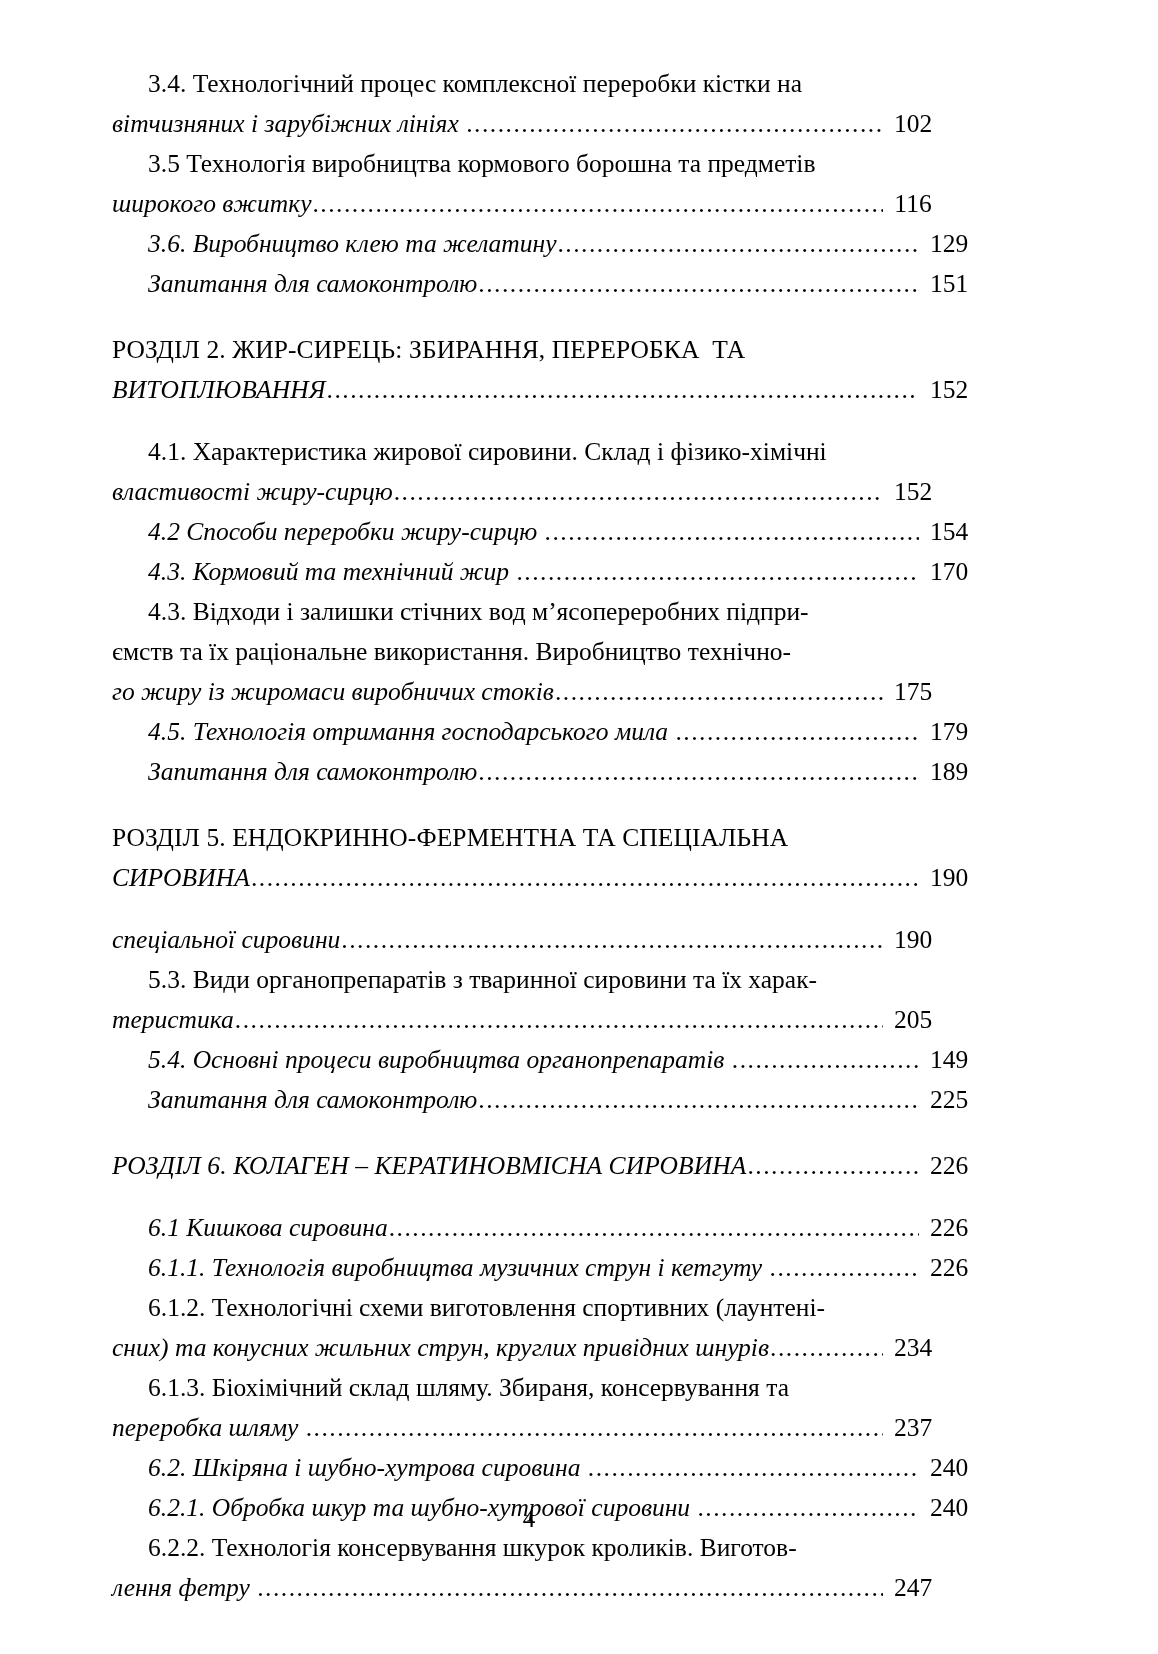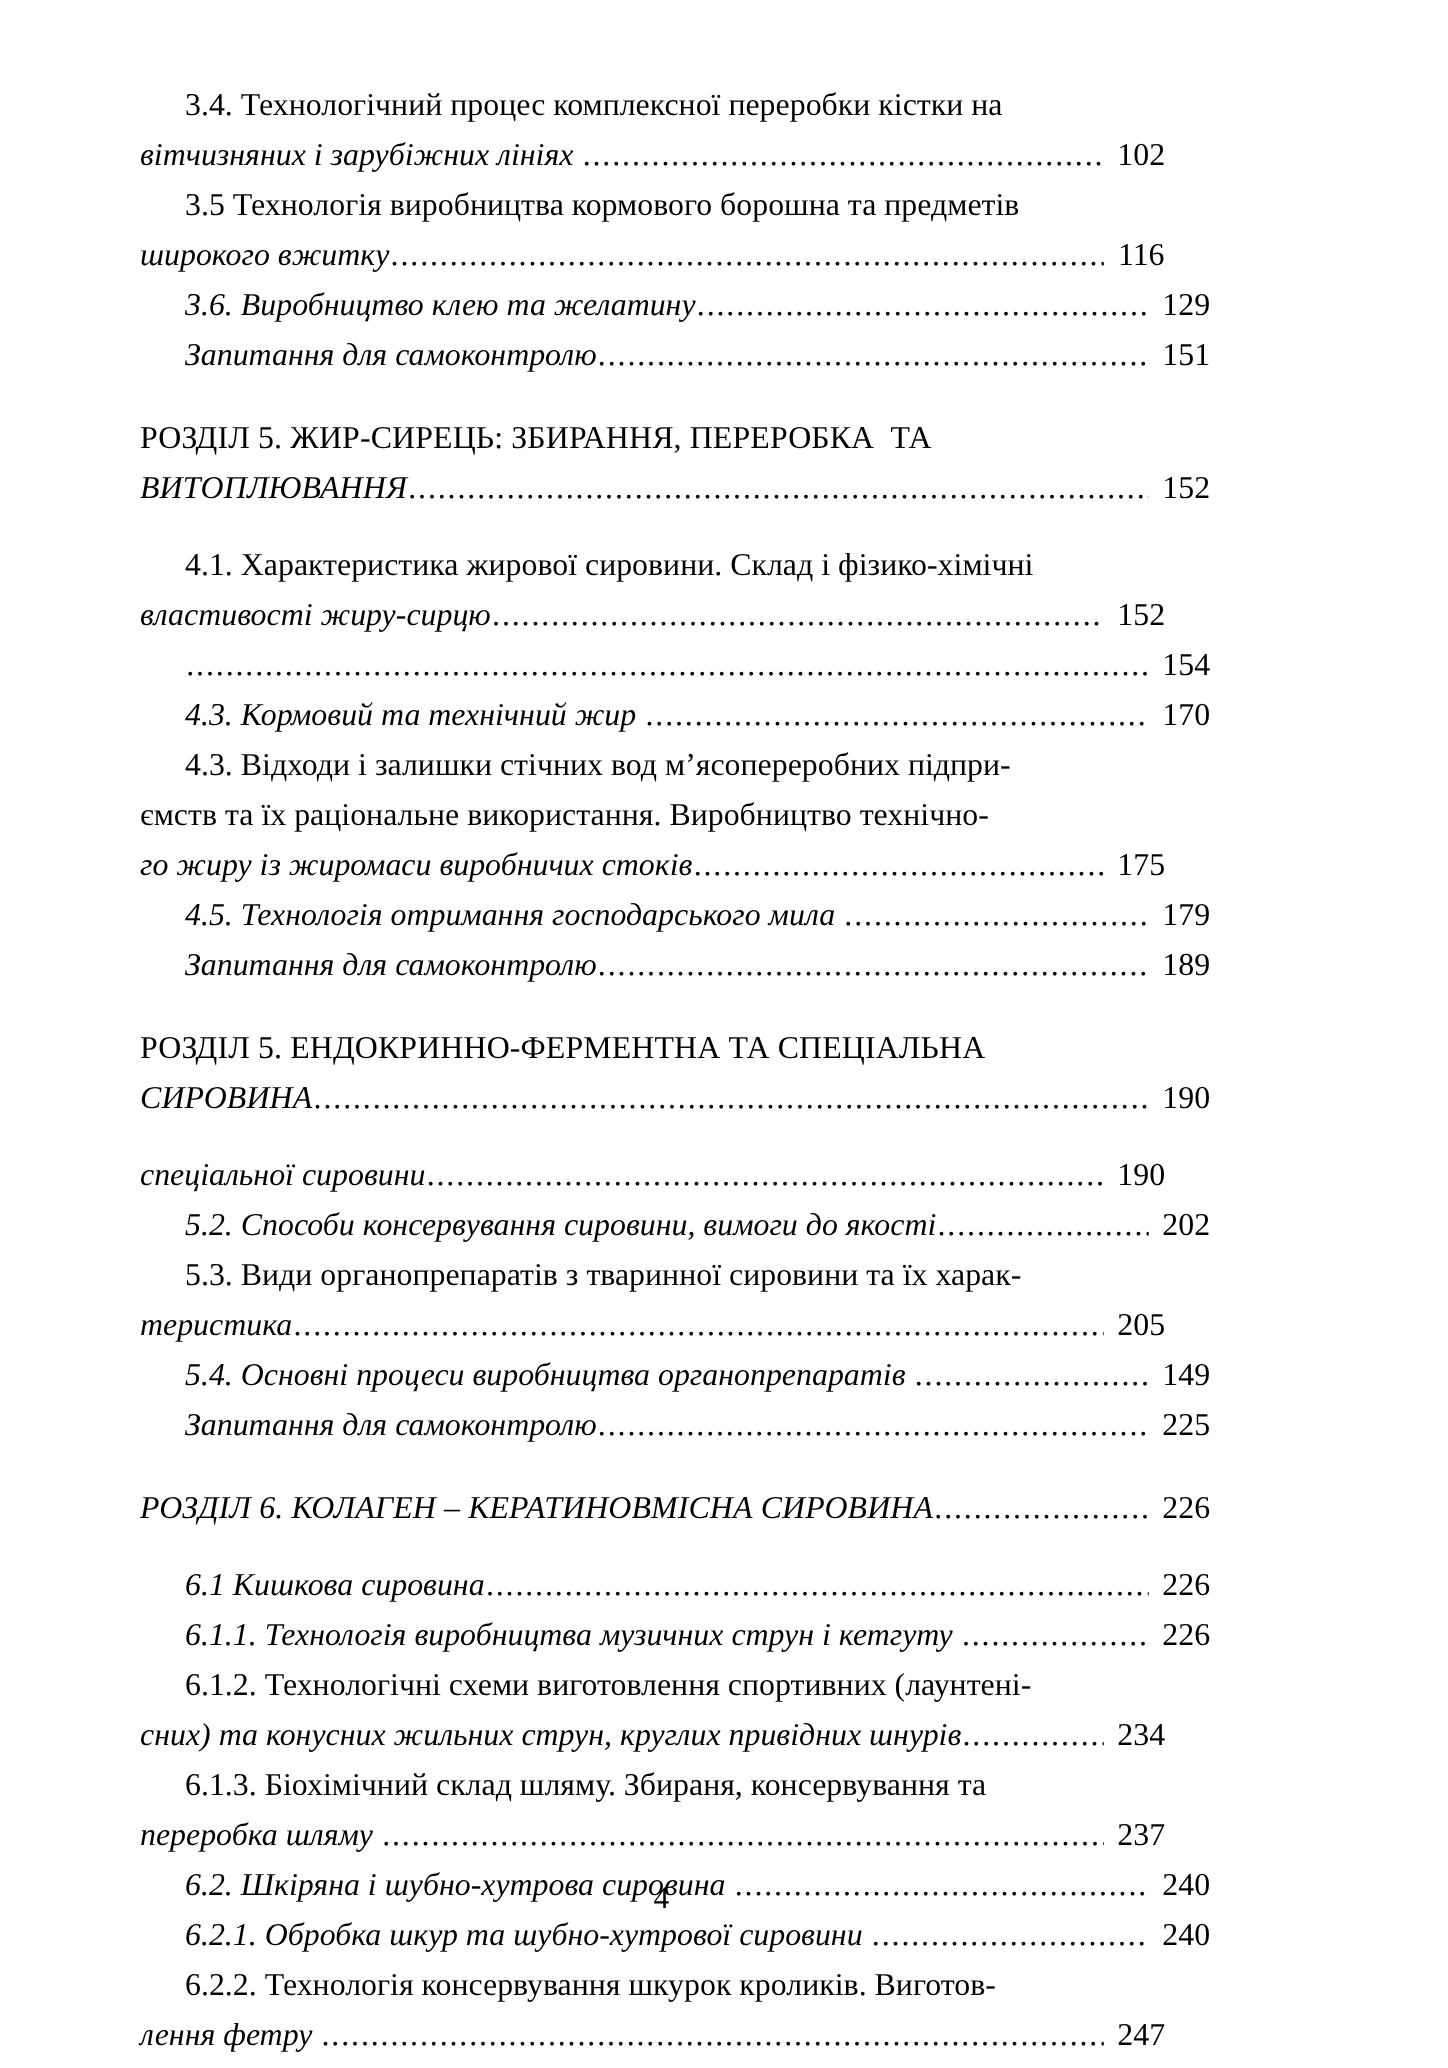--- a/index.html
+++ b/index.html
@@ -118,37 +118,38 @@
         </div>
       </div>
       <div class="entry sub">
         <div class="leader-row">
           <span class="ltext">Запитання для самоконтролю</span>
           <span class="dots"></span>
           <span class="pnum">151</span>
         </div>
       </div>
       <div class="entry chapter">
-        <span class="contline">РОЗДІЛ 5. ЖИР-СИРЕЦЬ: ЗБИРАННЯ, ПЕРЕРОБКА  ТА</span>
+        <span class="contline">РОЗДІЛ 2. ЖИР-СИРЕЦЬ: ЗБИРАННЯ, ПЕРЕРОБКА  ТА</span>
         <div class="leader-row">
           <span class="ltext">ВИТОПЛЮВАННЯ</span>
           <span class="dots"></span>
           <span class="pnum">152</span>
         </div>
       </div>
       <div class="entry sub">
         <span class="contline">4.1. Характеристика жирової сировини. Склад і фізико-хімічні</span>
         <div class="leader-row flush">
           <span class="ltext">властивості жиру-сирцю</span>
           <span class="dots"></span>
           <span class="pnum">152</span>
         </div>
       </div>
       <div class="entry sub">
         <div class="leader-row">
+          <span class="ltext">4.2 Способи переробки жиру-сирцю </span>
           <span class="dots"></span>
           <span class="pnum">154</span>
         </div>
       </div>
       <div class="entry sub">
         <div class="leader-row">
           <span class="ltext">4.3. Кормовий та технічний жир </span>
           <span class="dots"></span>
           <span class="pnum">170</span>
         </div>
@@ -182,27 +183,20 @@
           <span class="ltext">СИРОВИНА</span>
           <span class="dots"></span>
           <span class="pnum">190</span>
         </div>
       </div>
       <div class="entry sub">
         <div class="leader-row flush">
           <span class="ltext">спеціальної сировини</span>
           <span class="dots"></span>
           <span class="pnum">190</span>
-        </div>
-      </div>
-      <div class="entry sub">
-        <div class="leader-row">
-          <span class="ltext">5.2. Способи консервування сировини, вимоги до якості</span>
-          <span class="dots"></span>
-          <span class="pnum">202</span>
         </div>
       </div>
       <div class="entry sub">
         <span class="contline">5.3. Види органопрепаратів з тваринної сировини та їх харак-</span>
         <div class="leader-row flush">
           <span class="ltext">теристика</span>
           <span class="dots"></span>
           <span class="pnum">205</span>
         </div>
       </div>

